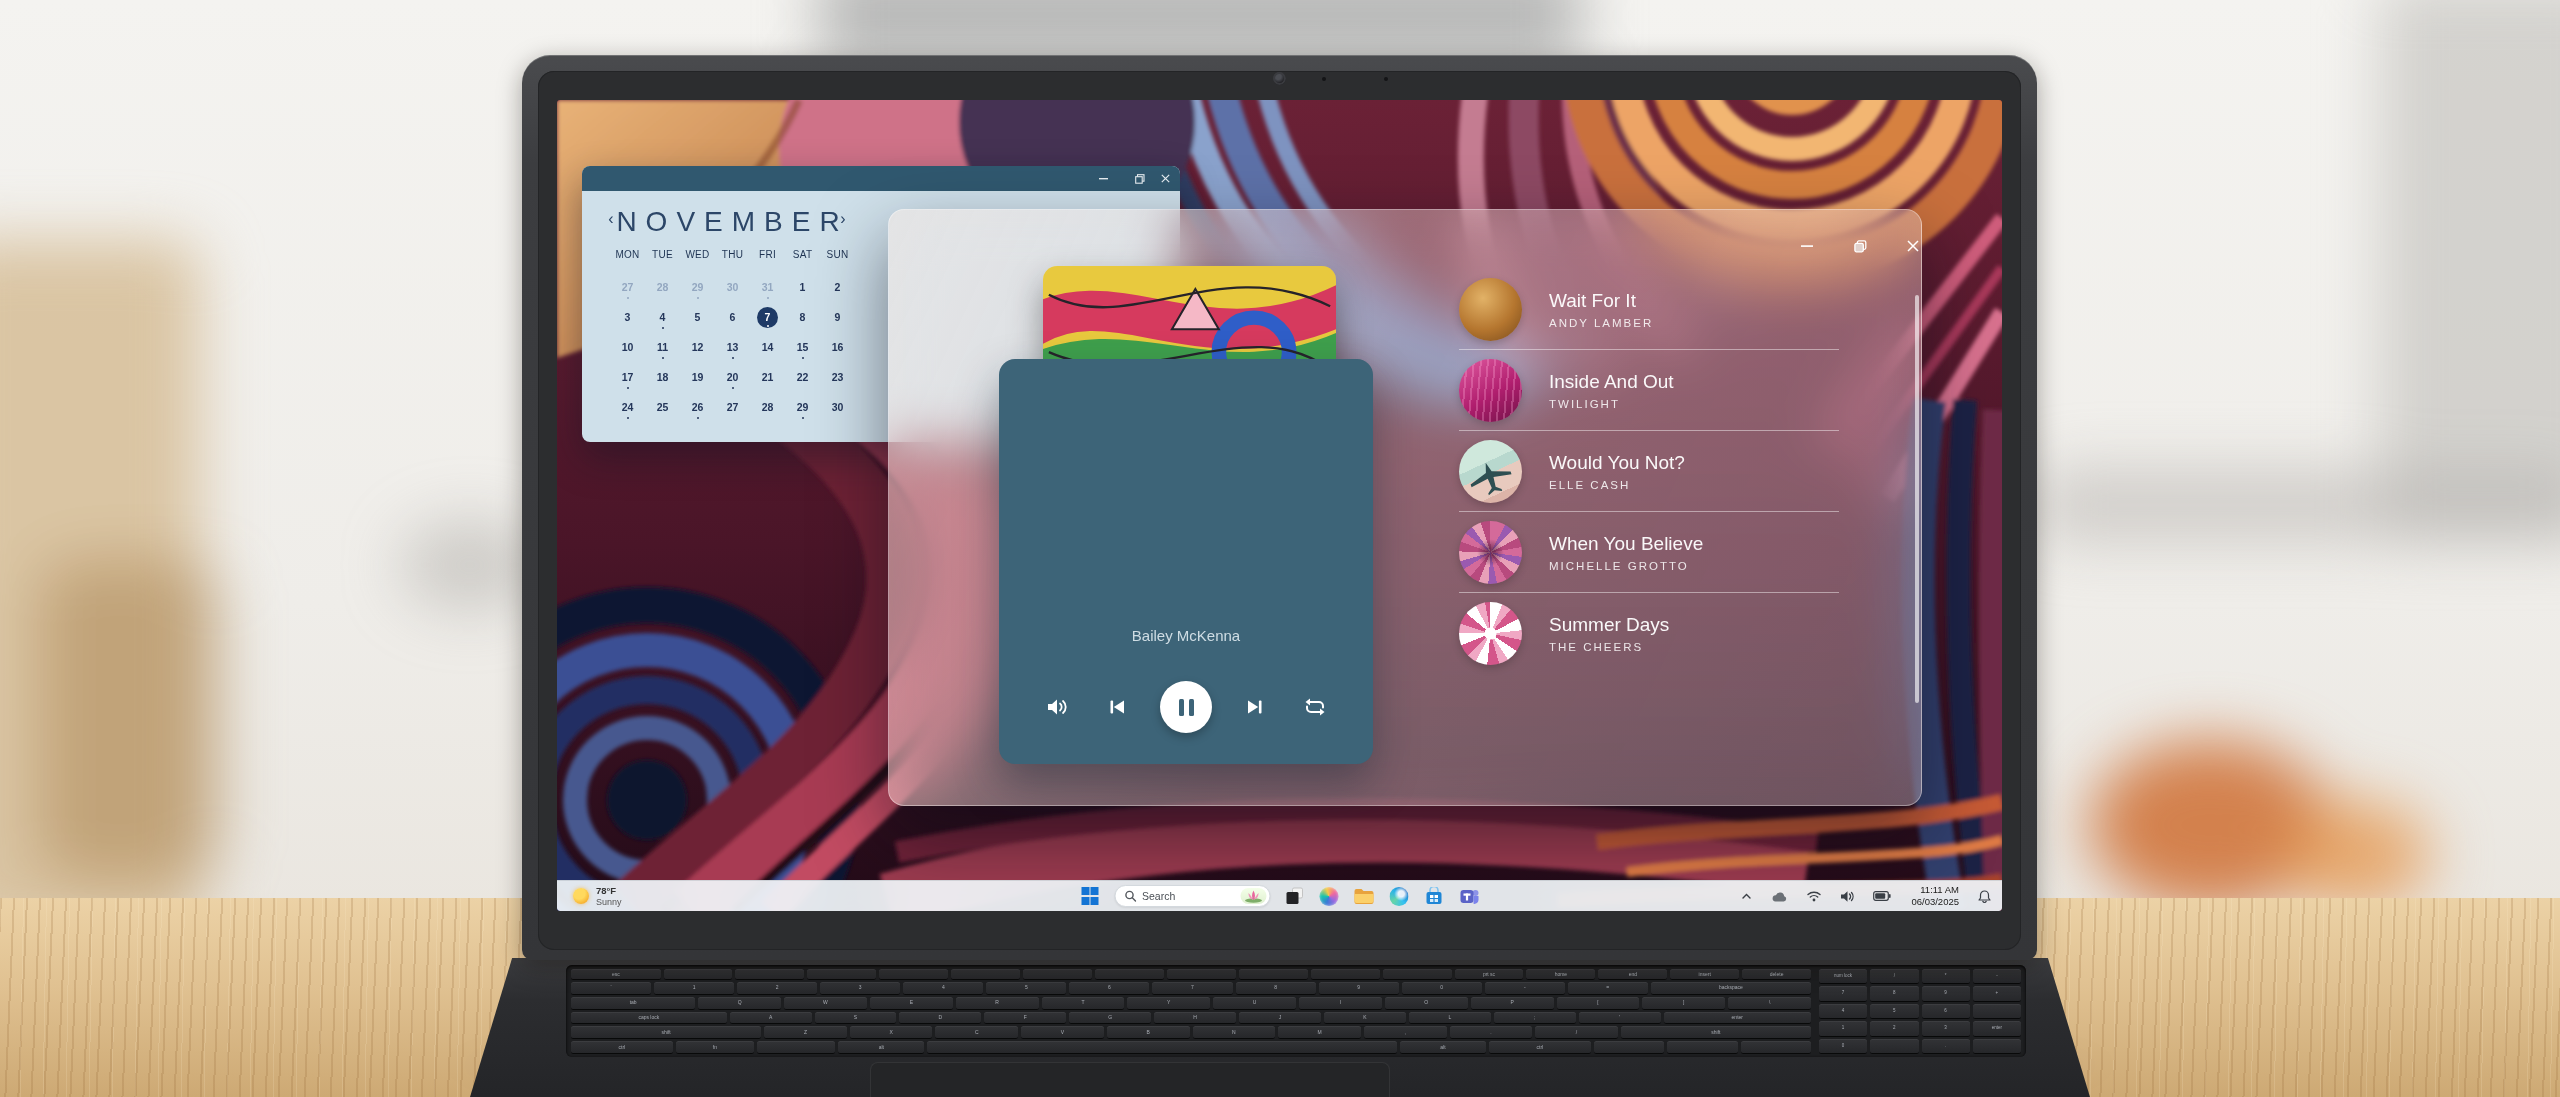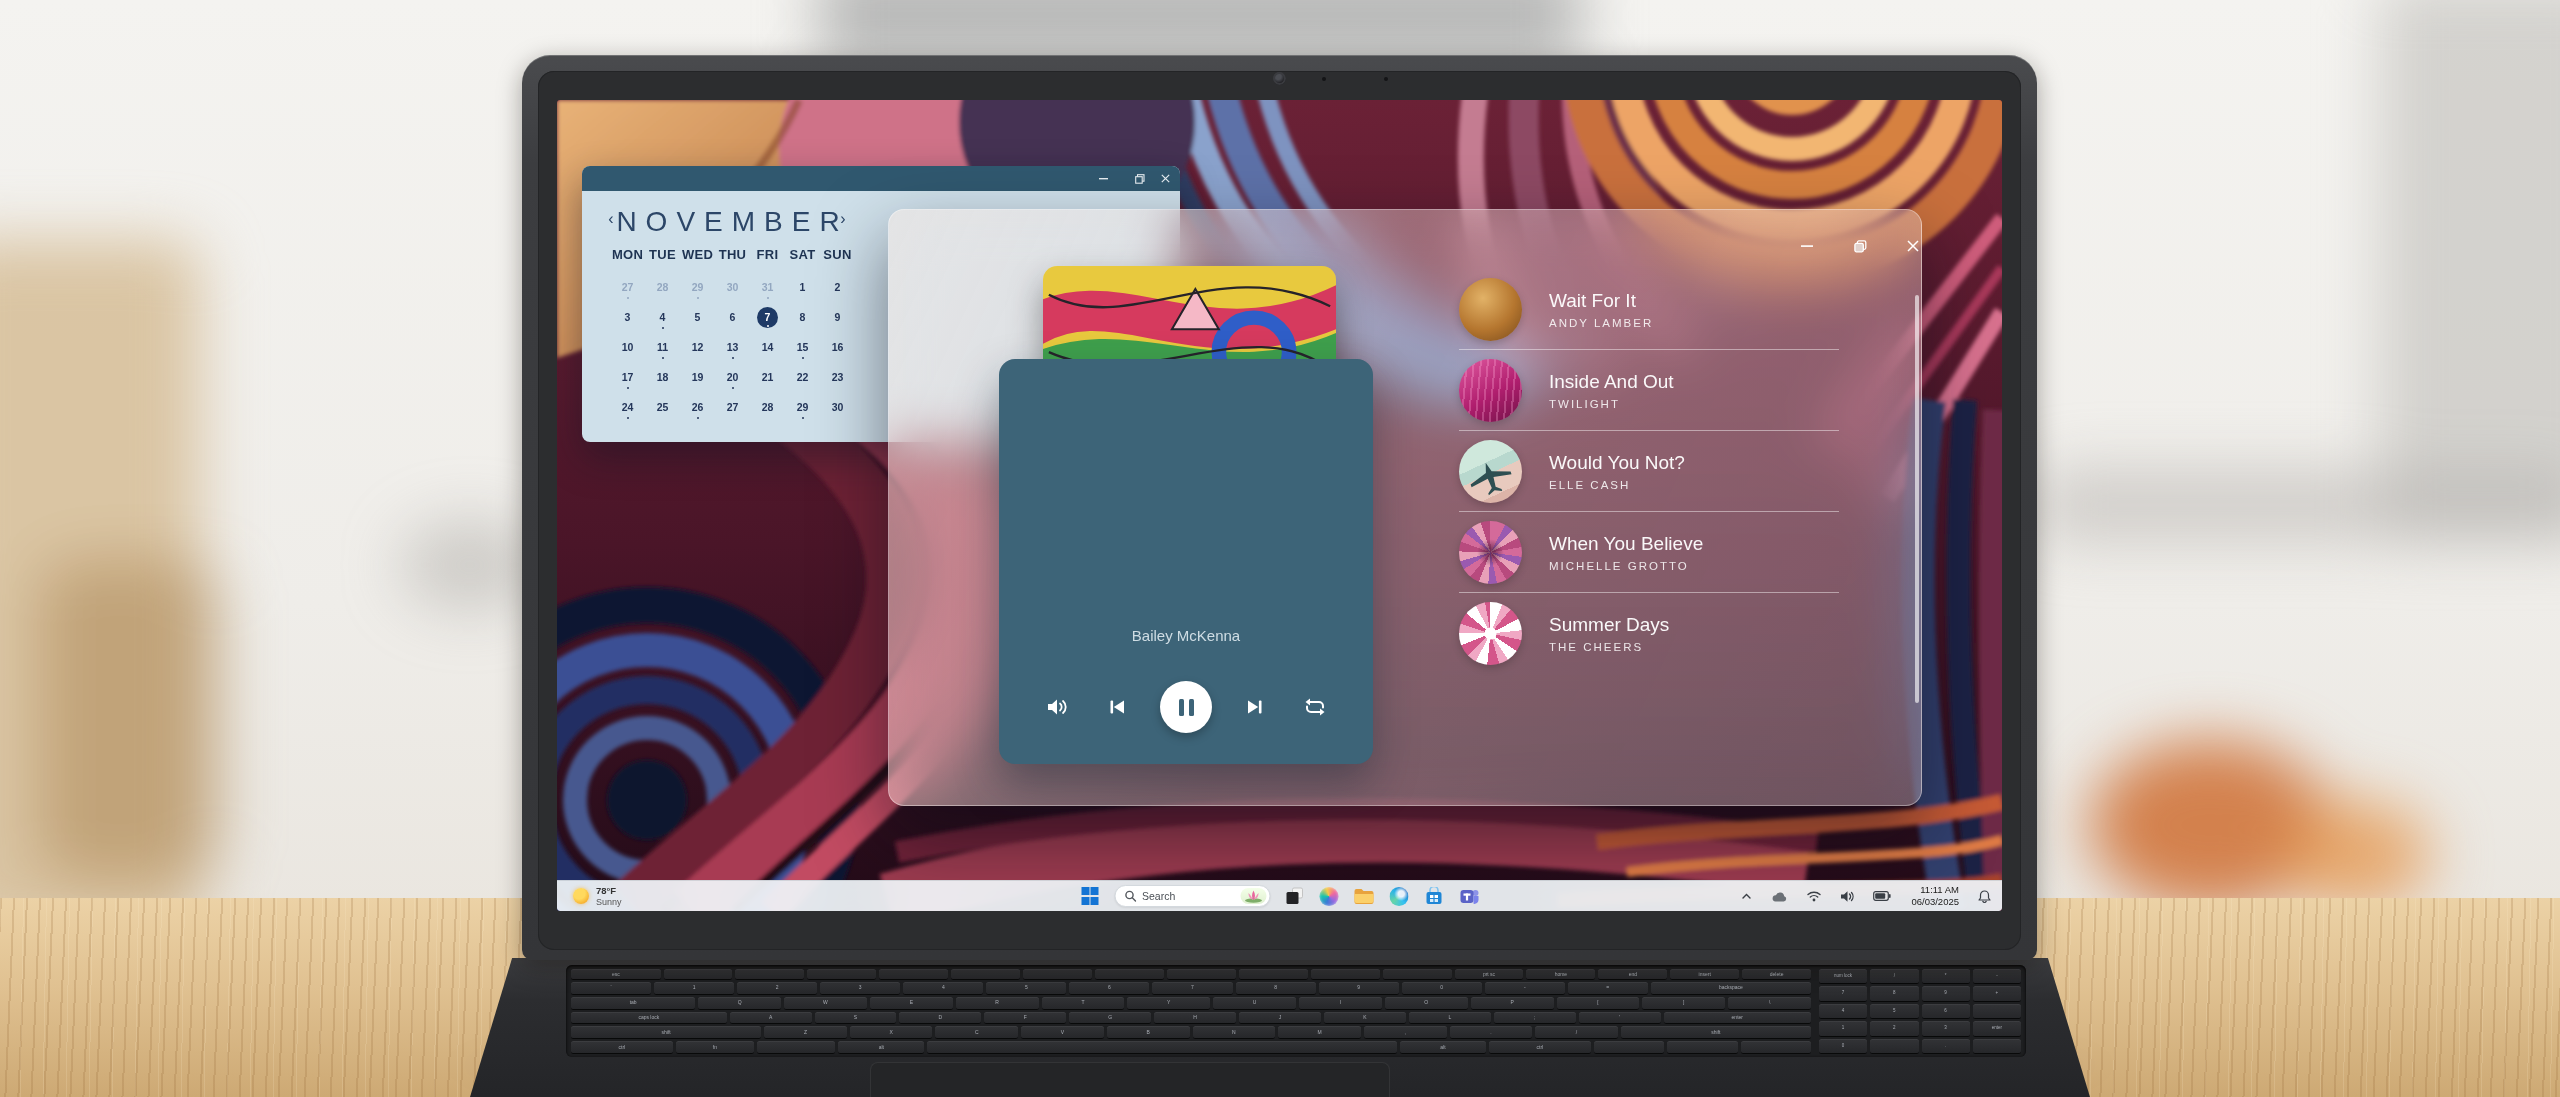--- a/index.html
+++ b/index.html
@@ -68,21 +68,21 @@
   .cal-titlebar { position:absolute; left:0; top:0; width:100%; height:25px; background:#30586f; }
   .cal-ctl { position:absolute; top:5px; width:22px; height:15px; display:flex; align-items:center; justify-content:center; }
   .cal-min { left:510px; } .cal-max { left:547px; } .cal-close { left:572px; }
   .cal-nav { position:absolute; width:22px; height:22px; top:42px; color:#2c4668; font-size:16px;
     display:flex; align-items:center; justify-content:center; }
   .cal-prev { left:18px; } .cal-next { left:250px; }
   .cal-month { position:absolute; left:28px; top:40px; width:245px; text-align:center;
     font-size:28px; font-weight:400; letter-spacing:9px; color:#2c4668; }
   .cal-grid { position:absolute; left:28px; top:76px; display:grid;
     grid-template-columns:repeat(7,35px); grid-auto-rows:30px; }
-  .cal-grid .hdr { font-size:13px; font-weight:700; color:#1e3352; letter-spacing:.3px;
+  .cal-grid .hdr { font-size:10px; font-weight:400; color:#1e3352; letter-spacing:.3px;
     display:flex; align-items:center; justify-content:center; height:24px; }
   .cal-cell { position:relative; display:flex; align-items:center; justify-content:center;
     font-size:10.5px; font-weight:600; color:#24365a; }
   .cal-cell.muted { color:#93a7c0; }
   .cal-cell .dot { position:absolute; left:50%; bottom:3px; width:2.5px; height:2.5px; margin-left:-1px;
     border-radius:50%; background:#24365a; }
   .cal-cell.muted .dot { background:#93a7c0; }
   .cal-cell.sel .num { width:21px; height:21px; border-radius:50%; background:#1e3a66; color:#fff;
     display:flex; align-items:center; justify-content:center; }
   .cal-cell.sel .dot { background:#fff; bottom:5px; }

